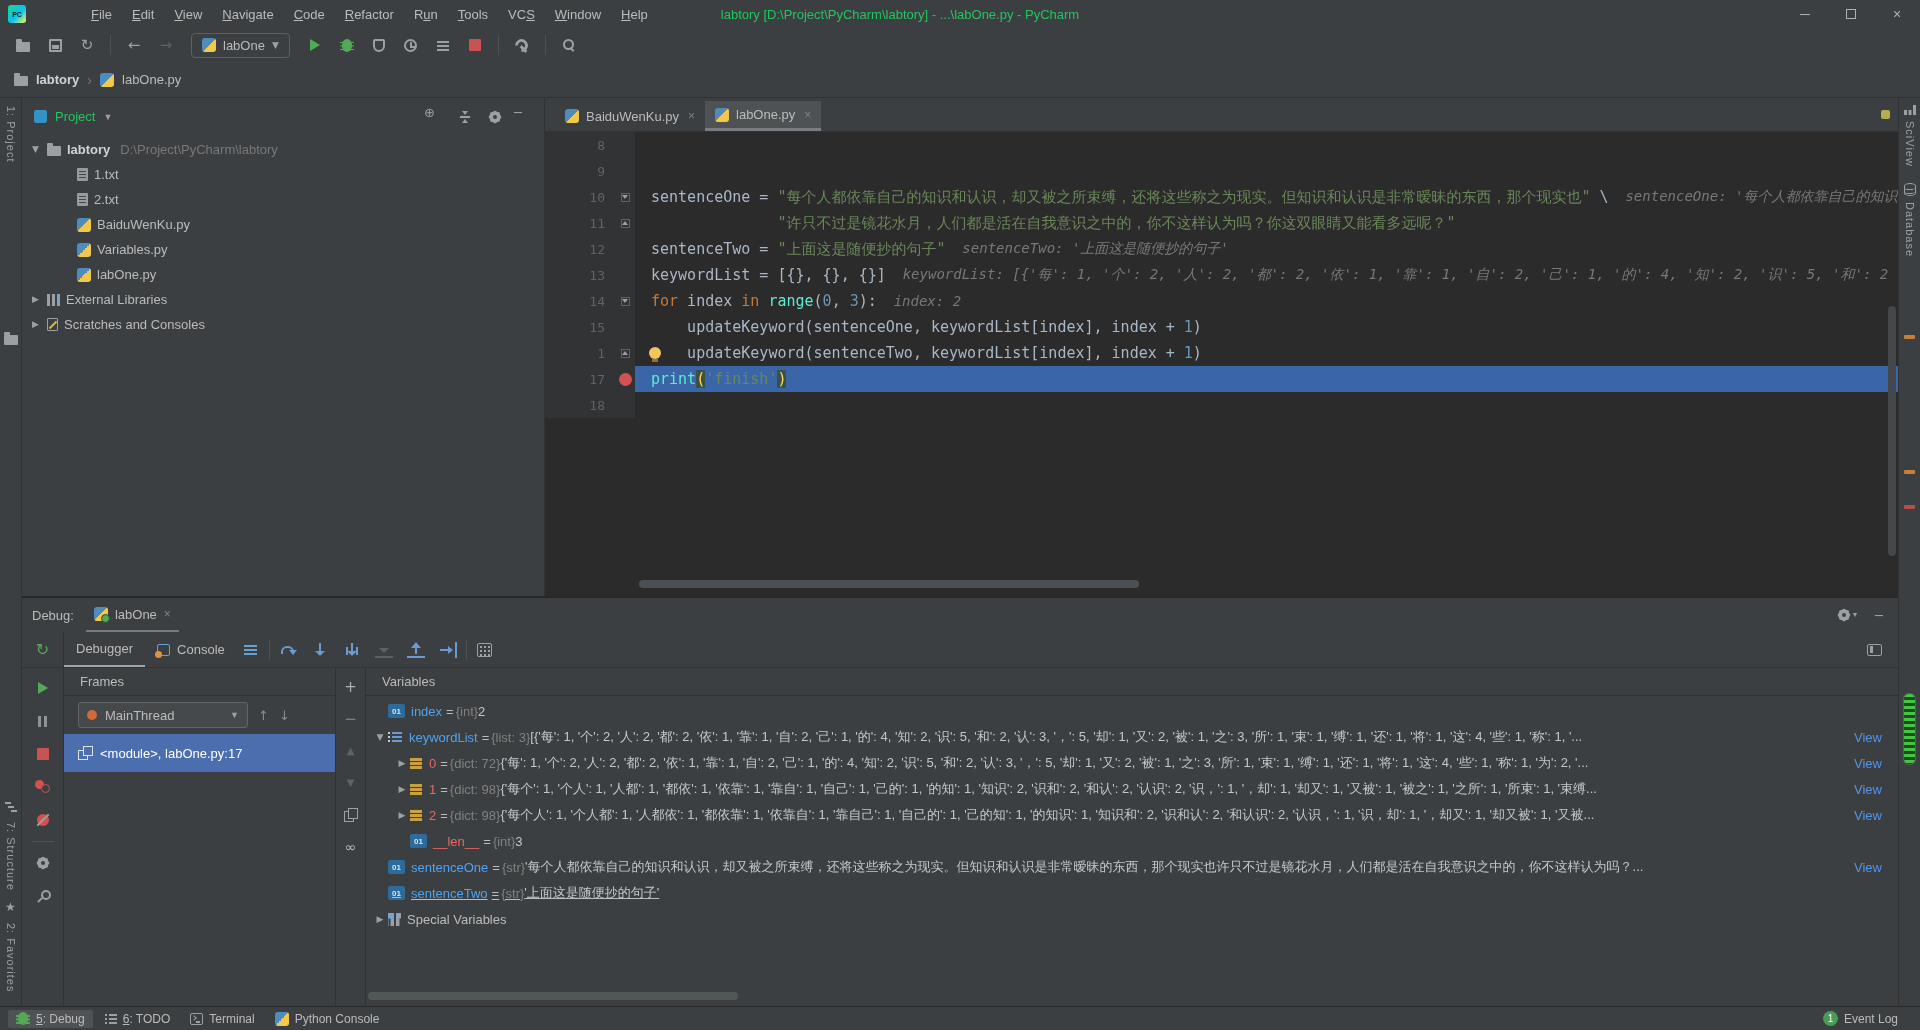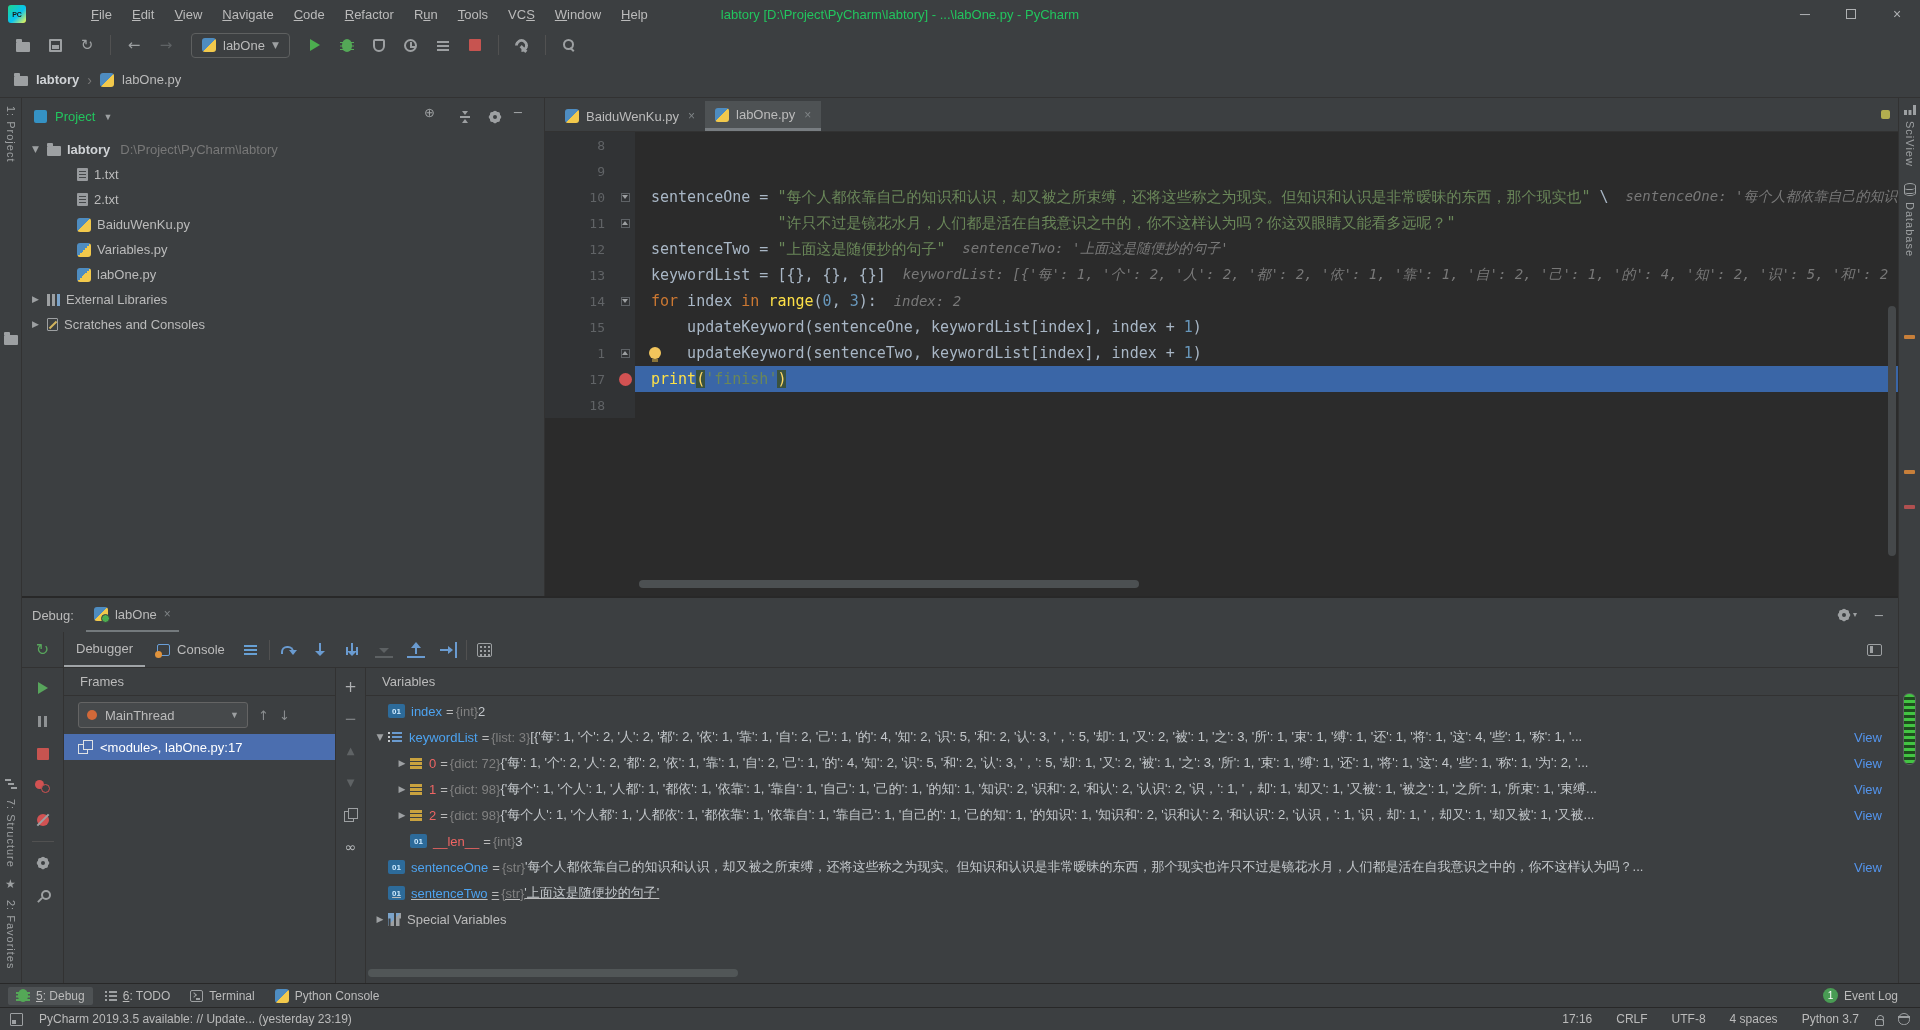--- a/index.html
+++ b/index.html
@@ -70,21 +70,21 @@
   .ln { height:26px; display:flex; align-items:center; white-space:pre; }
   .gut { width:90px; flex:none; background:#313335; height:100%; display:flex; align-items:center; }
   .gut .num { flex:1; text-align:right; padding-right:10px; color:#606366; font-size:13px; }
   .gut .mark { width:20px; height:100%; display:flex; align-items:center; justify-content:center; }
   .foldbox { width:9px; height:9px; border:1px solid #5e6266; display:flex; align-items:center; justify-content:center; background:#313335; }
   .tri-d { width:0; height:0; border-left:3px solid transparent; border-right:3px solid transparent; border-top:4px solid #9da0a2; }
   .tri-u { width:0; height:0; border-left:3px solid transparent; border-right:3px solid transparent; border-bottom:4px solid #9da0a2; }
   .bp { width:13px; height:13px; border-radius:50%; background:#d25252; }
   .code { flex:1; padding-left:16px; height:100%; display:flex; align-items:center; overflow:hidden; position:relative; }
   .ln.exec .code { background:#3a66a7; }
-  .tk-d{color:#a9b7c6} .tk-k{color:#cc7832} .tk-b{color:#fde047} .tk-s{color:#6a8759}
+  .tk-d{color:#a9b7c6} .tk-k{color:#cc7832} .tk-b{color:#5eead4} .tk-s{color:#6a8759}
   .tk-n{color:#6897bb} .tk-h{color:#787878; font-style:italic; font-size:14px;}
   .tk-m{color:#ffd866; background:#3a523f;}
   .bulb { position:absolute; left:14px; width:12px; height:12px; border-radius:50%; background:#f2c55c; }
   .bulb::after { content:""; position:absolute; left:3px; bottom:-3px; width:6px; height:3px; background:#8a7439; }
 
   .hscroll { position:absolute; left:90px; right:14px; bottom:8px; height:8px; }
   .hscroll .thumb { position:absolute; left:4px; width:500px; height:8px; background:#555a5c; border-radius:4px; opacity:.8; }
   .vscroll { position:absolute; top:34px; right:0; width:12px; bottom:0; }
   .vscroll .thumb { position:absolute; top:140px; height:250px; left:2px; width:8px; background:#45484a; border-radius:4px; }
 
@@ -108,21 +108,21 @@
   .dleft .divider { width:22px; height:1px; background:#515151; }
 
   .frames { width:272px; flex:none; display:flex; flex-direction:column; border-right:1px solid #323232; }
   .pane-head { height:28px; display:flex; align-items:center; padding-left:16px; border-bottom:1px solid #323232; color:#bbbbbb; flex:none; }
   .threadrow { display:flex; align-items:center; gap:10px; padding:6px 6px 4px 14px; }
   .thread-dd { flex:none; width:170px; height:26px; background:#46494b; border:1px solid #646464; border-radius:3px;
                display:flex; align-items:center; gap:8px; padding:0 8px; }
   .thread-dd .dot { width:10px; height:10px; border-radius:50%; background:#d26939; }
   .thread-dd .carat { margin-left:auto; font-size:9px; color:#9da0a2; }
   .navarr { color:#8a8d8f; font-size:13px; }
-  .framerow { height:26px; display:flex; align-items:center; gap:8px; padding-left:14px; background:#4b6eaf; color:#ffffff; margin-top:2px; }
+  .framerow { height:38px; display:flex; align-items:center; gap:8px; padding-left:14px; background:#4b6eaf; color:#ffffff; margin-top:2px; }
 
   .dmid { width:30px; flex:none; border-right:1px solid #323232; display:flex; flex-direction:column; align-items:center; padding-top:8px; gap:10px; }
   .dmid .slot { height:22px; display:flex; align-items:center; justify-content:center; }
 
   .vars { flex:1; display:flex; flex-direction:column; min-width:0; position:relative; }
   .vrows { flex:1; overflow:hidden; padding-top:2px; }
   .vrow { height:26px; display:flex; align-items:center; white-space:nowrap; overflow:hidden; padding-left:6px; }
   .vrow .arrow { width:16px; font-size:9px; color:#9da0a2; text-align:center; flex:none; }
   .vrow .vname-blue { color:#4da3f0; }
   .vrow .vname-red  { color:#ee6563; }
@@ -693,25 +693,13 @@
       <span class="twbtn">
         <span class="ic i-py"></span>
         <span>Python Console</span>
       </span>
       <span class="eventlog">
       <span class="badge">1</span>
       <span>Event Log</span>
     </span>
   </div>
 
-  <div class="statusbar">
-    <span class="ic i-winbox"></span>
-    <span class="sitem">PyCharm 2019.3.5 available: // Update... (yesterday 23:19)</span>
-    <span class="spacer"></span>
-    <span class="sitem">17:16</span>
-    <span class="sitem">CRLF</span>
-    <span class="sitem">UTF-8</span>
-    <span class="sitem">4 spaces</span>
-    <span class="sitem">Python 3.7</span>
-    <span class="ic i-lock"></span>
-    <span class="ic i-hector" style="margin-left:6px;"></span>
-  </div>
 </div>
 
 </body></html>

